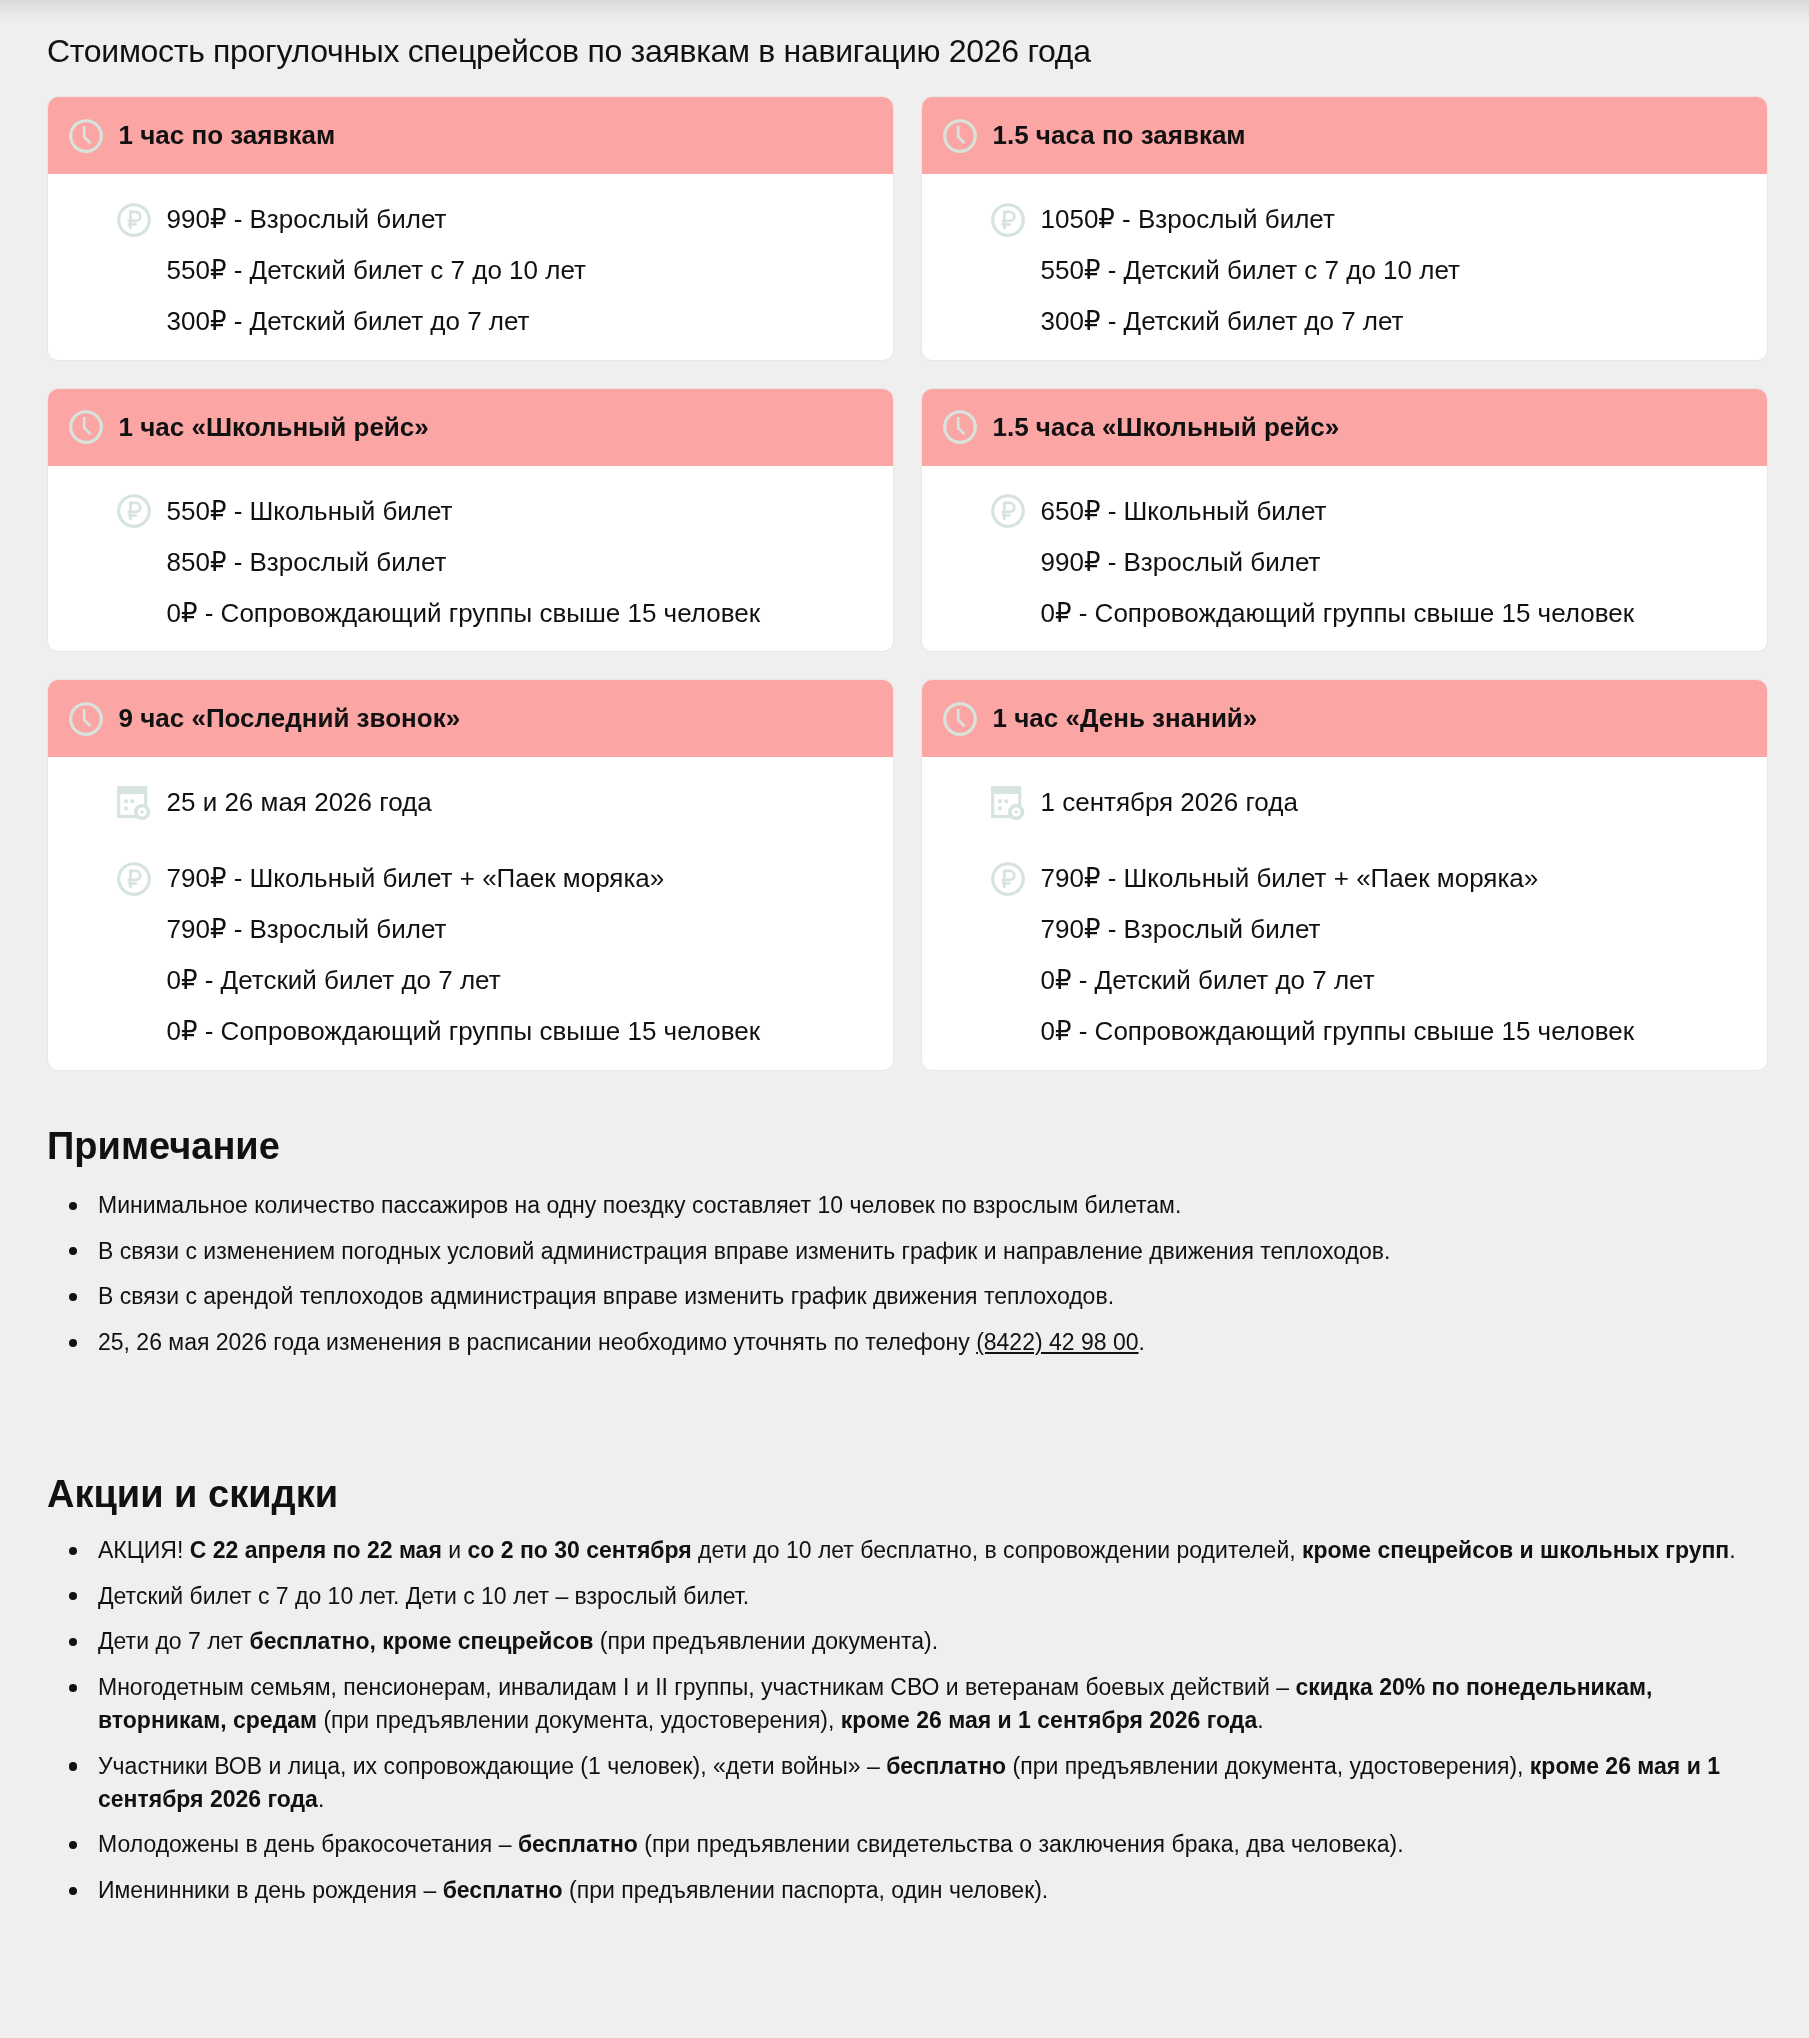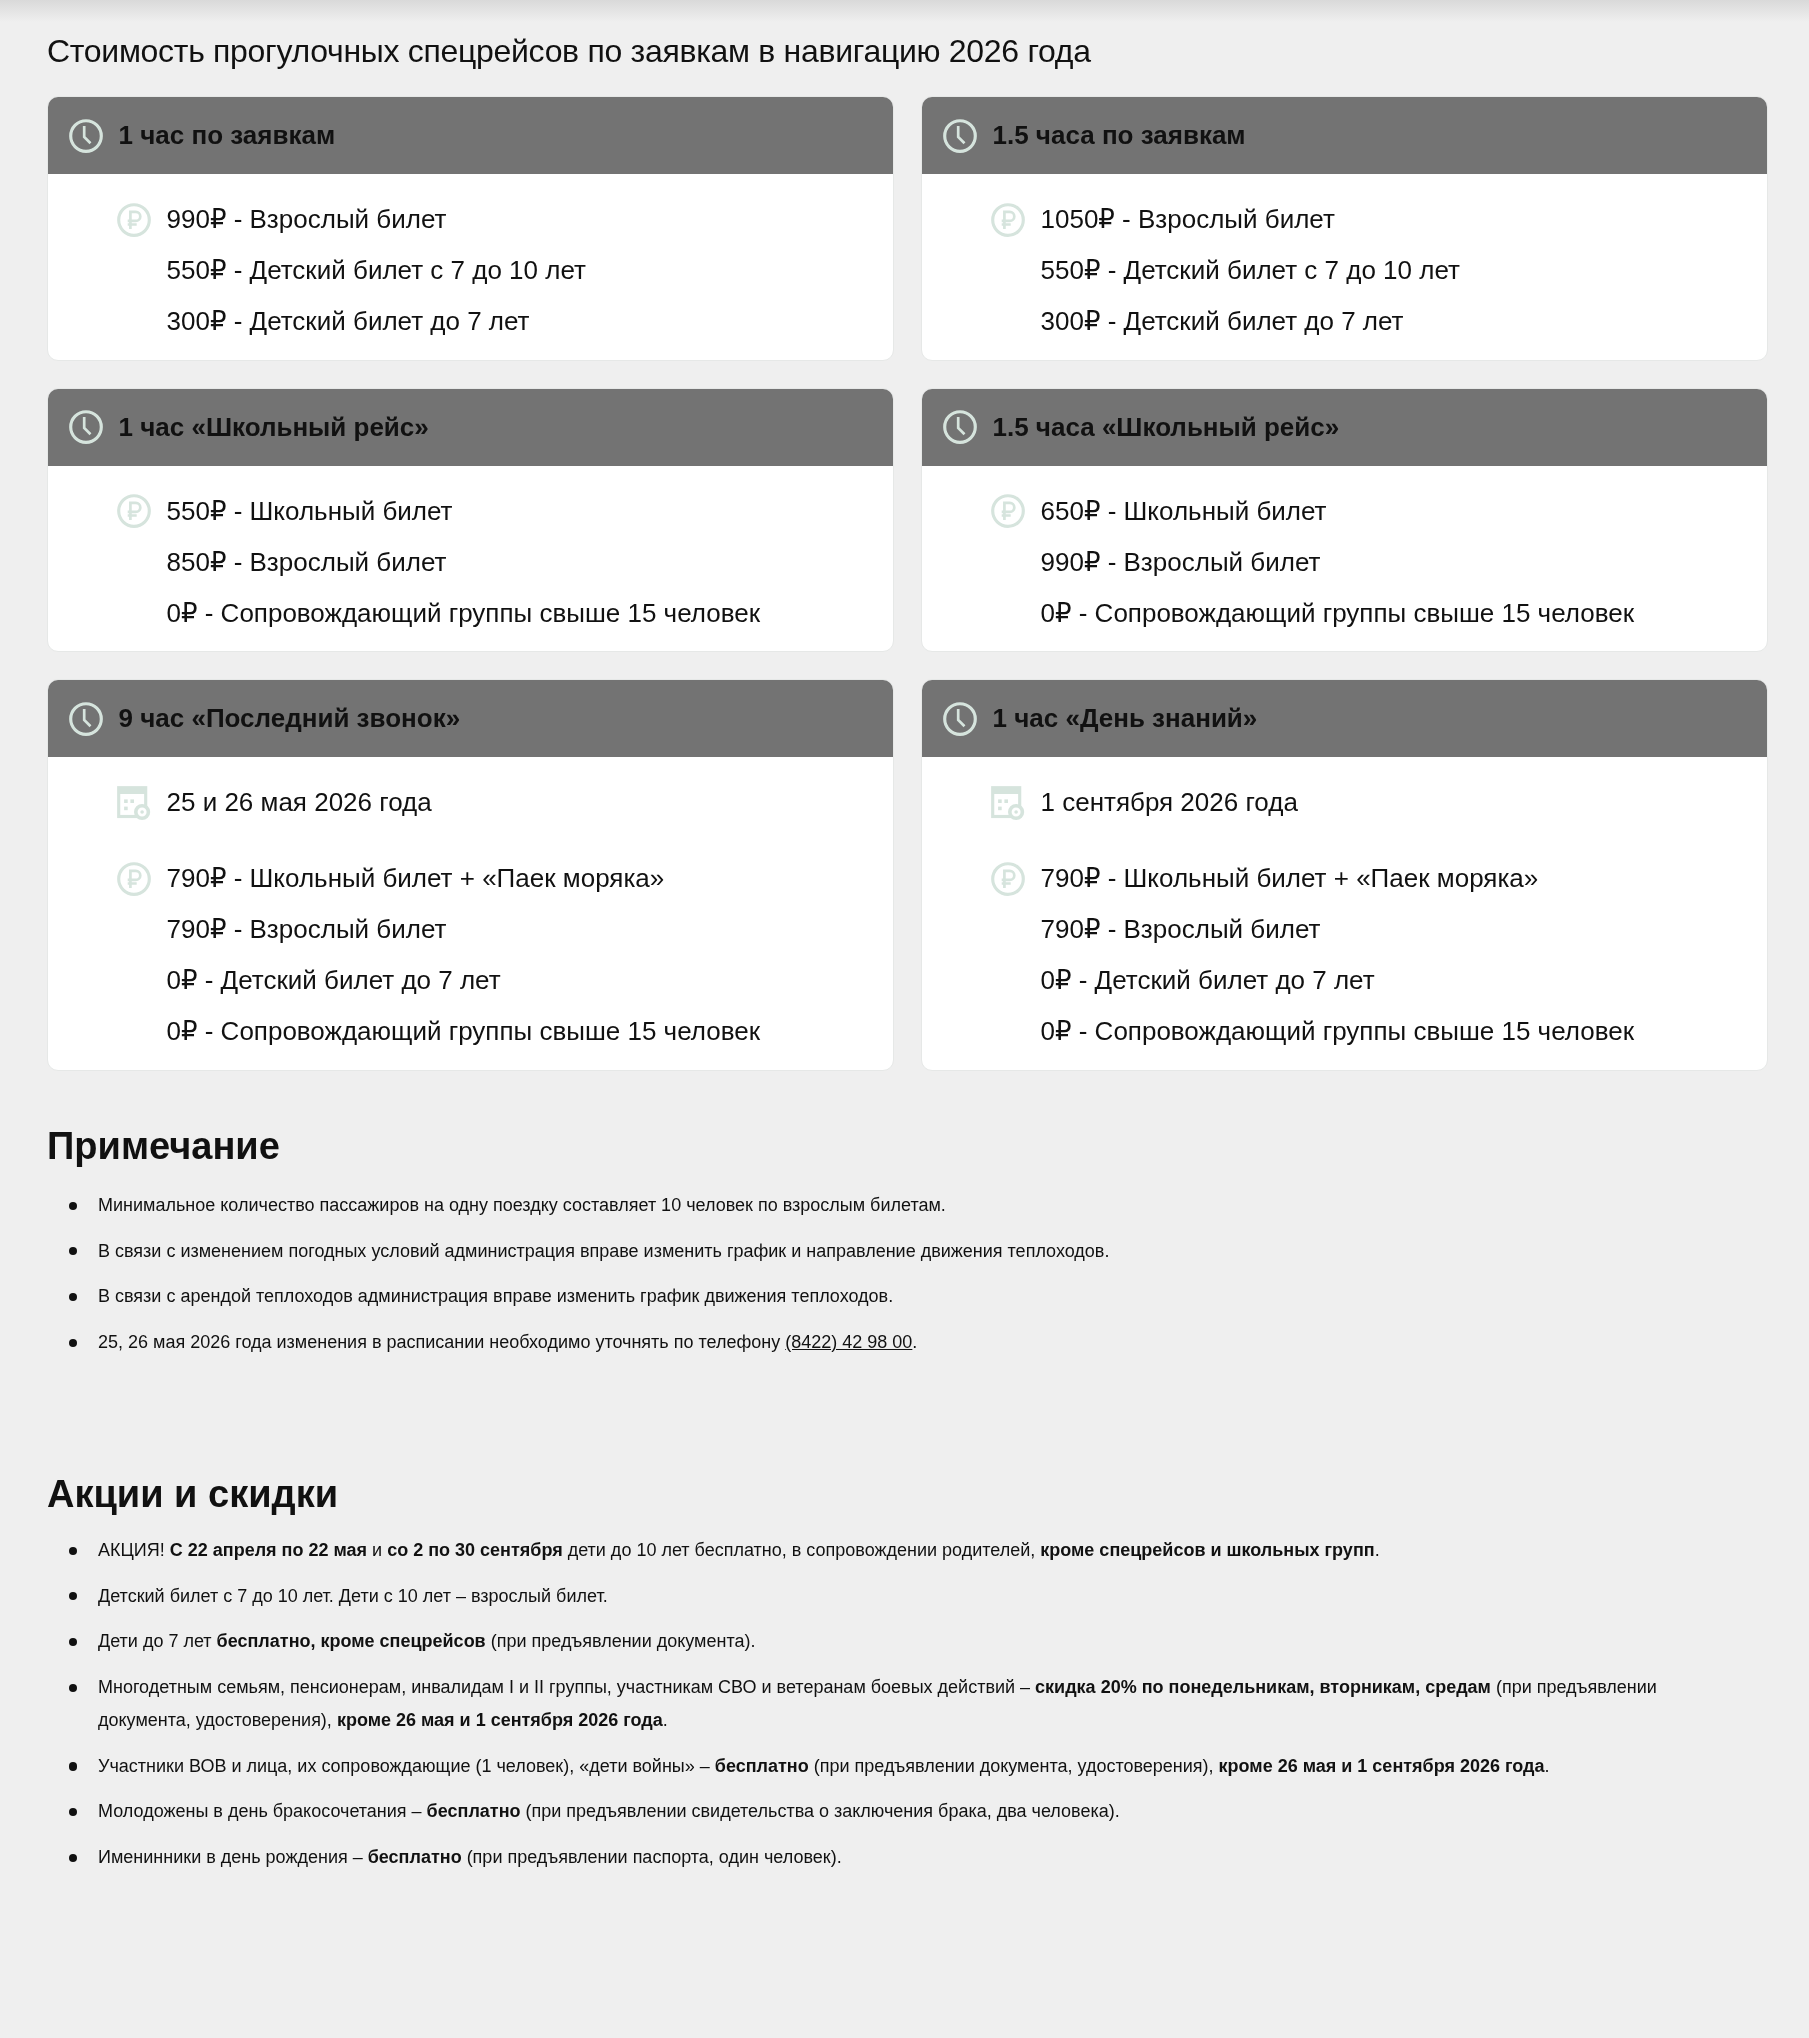--- a/index.html
+++ b/index.html
@@ -20,39 +20,39 @@
   .grid {
     position: absolute; left: 47px; top: 96px; width: 1721px;
     display: grid; grid-template-columns: 847px 847px; column-gap: 27px; row-gap: 27px;
   }
   .card {
     background: #fff; border-radius: 11px;
     border: 1.8px solid #e6e8e7;
     overflow: hidden;
   }
   .card-header {
-    background: #737373; height: 77px;
+    background: #fca5a5; height: 77px;
     display: flex; align-items: center; padding-left: 20px;
   }
   .card-header .title { font-size: 26px; font-weight: bold; margin-left: 14.5px; }
   .card-body { padding: 20px 0 12.7px 20px; margin-left: 48px; }
   .row { display: flex; align-items: center; height: 51px; }
   .row .icon-slot { width: 36px; height: 36px; display: flex; align-items: center; justify-content: center; }
   .row .text { font-size: 26px; margin-left: 14.5px; }
   .row.gap-after { margin-bottom: 25px; }
   .icon-svg { width: 36px; height: 36px; display: block; }
   .section-title {
     position: absolute; left: 47px; font-size: 38px; font-weight: bold;
   }
   ul.bullets {
     position: absolute; left: 47px; width: 1719px;
     list-style: none;
   }
   ul.bullets li {
-    position: relative; padding-left: 51px; font-size: 18px; line-height: 33px;
+    position: relative; padding-left: 51px; font-size: 23px; line-height: 33px;
     margin-bottom: 12.7px; padding-right: 27px;
   }
   ul.bullets li::before {
     content: ""; position: absolute; left: 22px; top: 12.7px;
     width: 8.1px; height: 8.1px; border-radius: 50%; background: #111;
   }
   a.phone { color: #111; text-decoration: underline; }
   b { font-weight: bold; }
 </style>
 </head>

